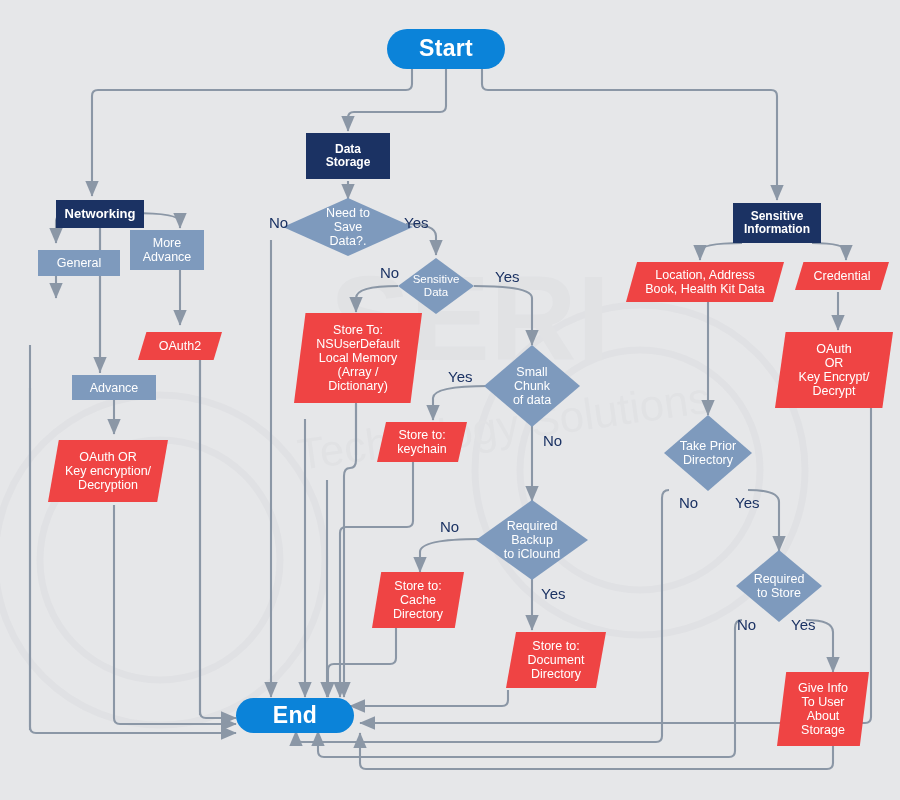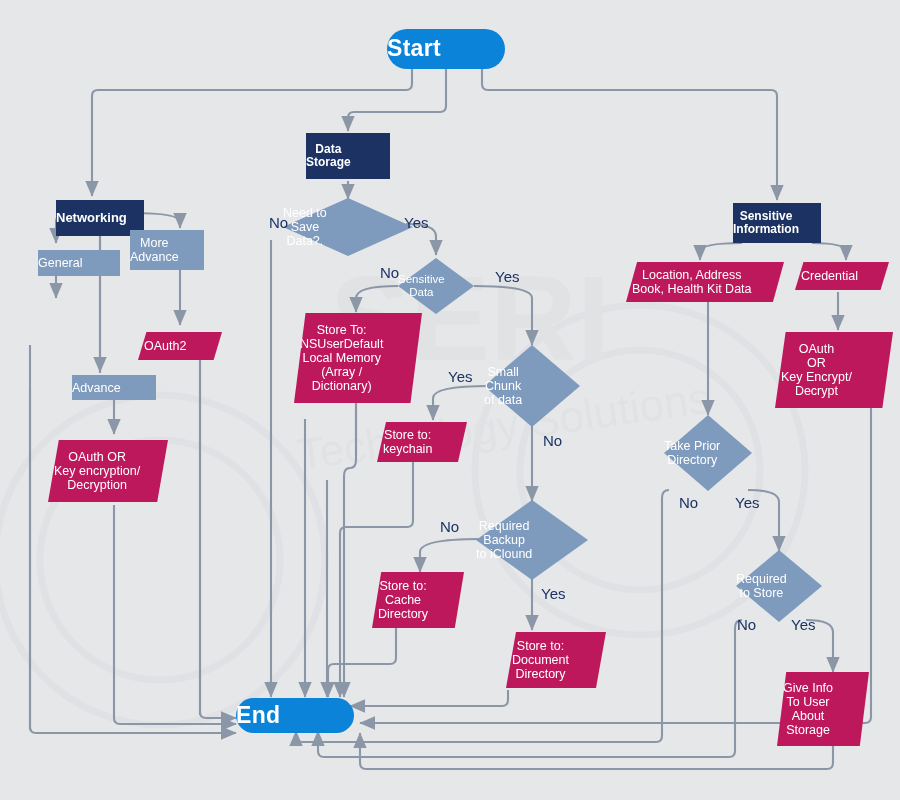--- a/index.html
+++ b/index.html
@@ -5,25 +5,25 @@
   html,body{margin:0;padding:0;}
   body{
     width:900px;height:800px;
     background:#e6e7e9;
     font-family:"Liberation Sans","DejaVu Sans",sans-serif;
     overflow:hidden;
     position:relative;
   }
   #stage{position:relative;width:900px;height:800px;}
   svg#wires{position:absolute;left:0;top:0;width:900px;height:800px;}
-  .node{position:absolute;box-sizing:border-box;display:flex;align-items:center;text-align:center;color:#ffffff;line-height:1.12;}
+  .node{position:absolute;box-sizing:border-box;display:flex;align-items:center;justify-content:center;text-align:center;color:#ffffff;line-height:1.12;}
   .terminator{background:#0b83d9;border-radius:24px;color:#fff;font-size:23px;font-weight:bold;letter-spacing:.3px;}
   .header{background:#1b3263;font-size:12px;font-weight:bold;}
   .header.one{font-size:13px;}
-  .para{background:#be185d;font-size:12.5px;}
+  .para{background:#ef4444;font-size:12.5px;}
   .para .inner{position:relative;z-index:2;padding:0 6px;}
   .rect{background:#7e9abd;font-size:12.5px;}
   .diamond{font-size:12.5px;color:#fff;}
   .diamond .dlabel{position:relative;z-index:2;}
   .edge-label{position:absolute;color:#1b3263;font-size:15px;font-weight:normal;}
   .wm{position:absolute;pointer-events:none;z-index:0;opacity:.55;}
 </style>
 </head>
 <body>
 
@@ -137,21 +137,21 @@
   </svg>
 
   <div class="node terminator" style="left:387px;top:29px;width:118px;height:40px;">
     <span>Start</span>
   </div>
 
   <div class="node terminator" style="left:236px;top:698px;width:118px;height:35px;">
     <span>End</span>
   </div>
 
-  <div class="node header one" style="left:56px;top:200px;width:88px;height:36px;">
+  <div class="node header one" style="left:56px;top:200px;width:88px;height:28px;">
     <span>Networking</span>
   </div>
 
   <div class="node header" style="left:306px;top:133px;width:84px;height:46px;">
     <div>
       <div>Data</div>
       <div>Storage</div>
     </div>
   </div>
 

